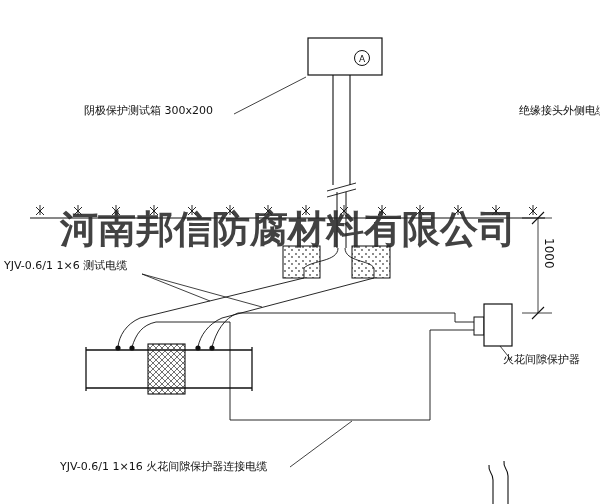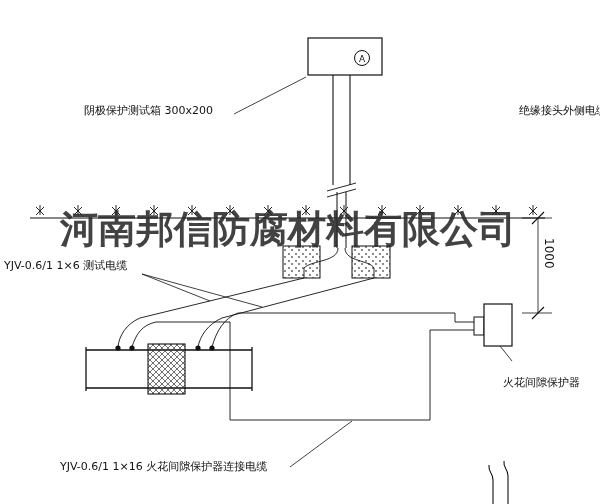--- a/index.html
+++ b/index.html
@@ -141,17 +141,17 @@
       <path d="M493,504 V480 C493,472 488,473 489,465" stroke="#111" stroke-width="1.1" fill="none"></path>
       <path d="M508,504 V476 C508,468 503,469 504,461" stroke="#111" stroke-width="1.1" fill="none"></path>
     </g>
   </svg>
 
   <div class="watermark">河南邦信防腐材料有限公司</div>
 
   <div class="lbl" style="left:84px;top:104px;">阴极保护测试箱 300x200</div>
   <div class="lbl" style="left:519px;top:104px;">绝缘接头外侧电缆</div>
   <div class="lbl" style="left:4px;top:259px;">YJV-0.6/1 1×6 测试电缆</div>
-  <div class="lbl" style="left:503px;top:376px;">火花间隙保护器</div>
+  <div class="lbl" style="left:503px;top:353px;">火花间隙保护器</div>
   <div class="lbl" style="left:60px;top:460px;">YJV-0.6/1 1×16 火花间隙保护器连接电缆</div>
   <div class="dim-lbl">1000</div>
 
 </div>
 
 </body></html>

